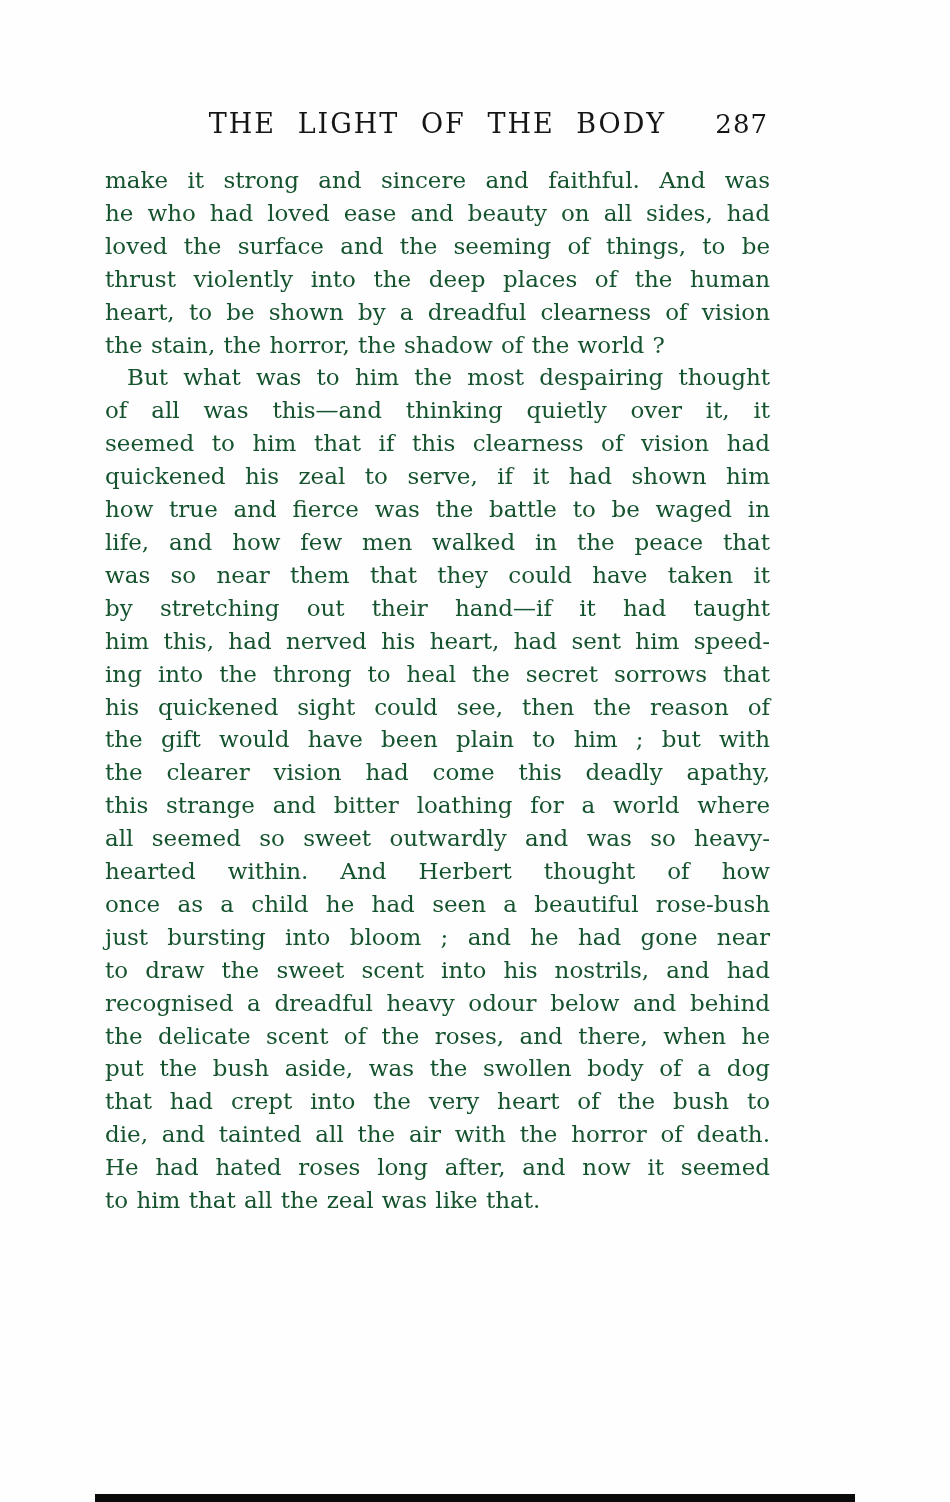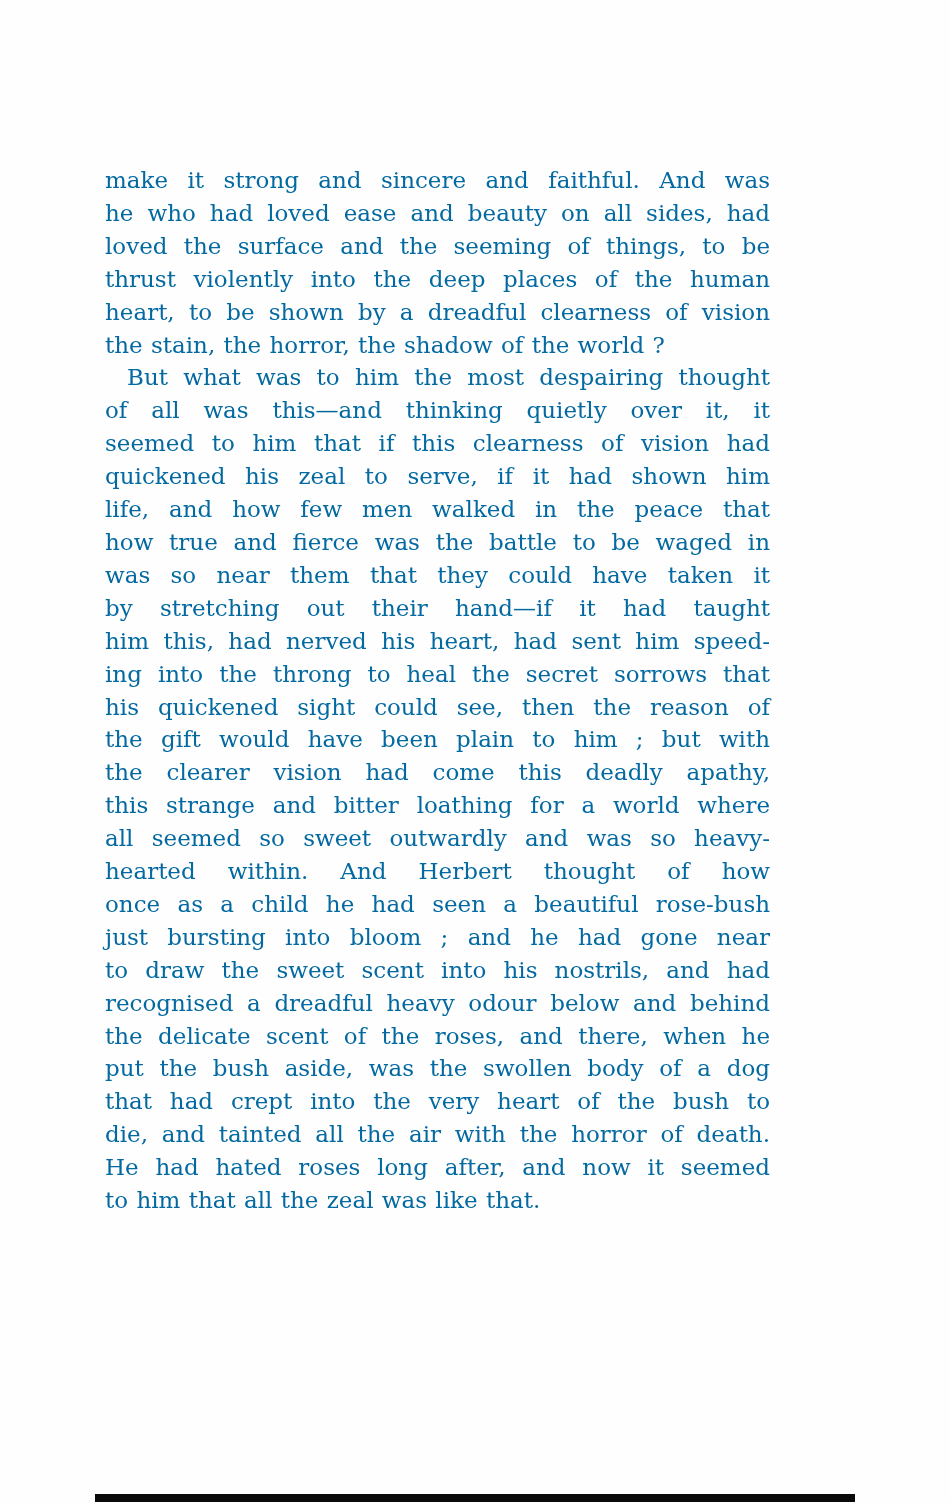--- a/index.html
+++ b/index.html
@@ -50,21 +50,21 @@
     left: 105px;
     width: 665px;
   }
   .line {
     font-size: 23px;
     line-height: 32.9px;
     text-align: justify;
     text-align-last: justify;
     word-spacing: 1px;
     white-space: normal;
-    color: #0369a1;
+    color: #14532d;
   }
   .line.last {
     text-align-last: left;
   }
   .line.indent {
     text-indent: 22px;
   }
   
   .scan-bar {
     position: absolute;
@@ -73,34 +73,38 @@
     bottom: 0;
     height: 8px;
     background: #0a0a0a;
   }
 </style>
 </head>
 <body>
 
 <div class="page">
 
+  <header class="page-header">
+    <div class="running-title">THE LIGHT OF THE BODY</div>
+    <div class="page-number">287</div>
+  </header>
 
   <main class="text-block">
       <div class="line">make it strong and sincere and faithful. And was</div>
       <div class="line">he who had loved ease and beauty on all sides, had</div>
       <div class="line">loved the surface and the seeming of things, to be</div>
       <div class="line">thrust violently into the deep places of the human</div>
       <div class="line">heart, to be shown by a dreadful clearness of vision</div>
       <div class="line last">the stain, the horror, the shadow of the world ?</div>
       <div class="line indent">But what was to him the most despairing thought</div>
       <div class="line">of all was this—and thinking quietly over it, it</div>
       <div class="line">seemed to him that if this clearness of vision had</div>
       <div class="line">quickened his zeal to serve, if it had shown him</div>
+      <div class="line">how true and fierce was the battle to be waged in</div>
       <div class="line">life, and how few men walked in the peace that</div>
-      <div class="line">how true and fierce was the battle to be waged in</div>
       <div class="line">was so near them that they could have taken it</div>
       <div class="line">by stretching out their hand—if it had taught</div>
       <div class="line">him this, had nerved his heart, had sent him speed-</div>
       <div class="line">ing into the throng to heal the secret sorrows that</div>
       <div class="line">his quickened sight could see, then the reason of</div>
       <div class="line">the gift would have been plain to him ; but with</div>
       <div class="line">the clearer vision had come this deadly apathy,</div>
       <div class="line">this strange and bitter loathing for a world where</div>
       <div class="line">all seemed so sweet outwardly and was so heavy-</div>
       <div class="line">hearted within. And Herbert thought of how</div>

